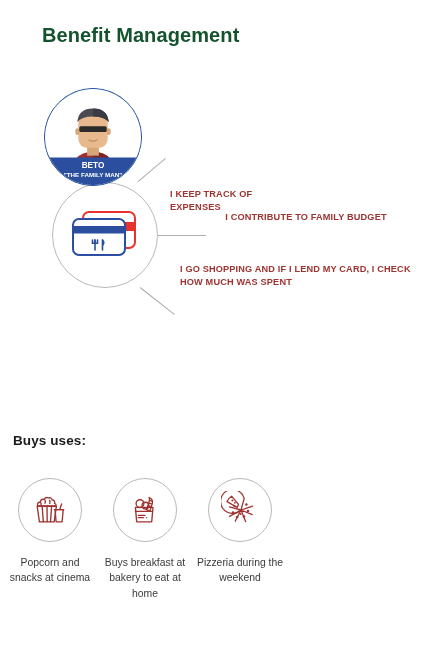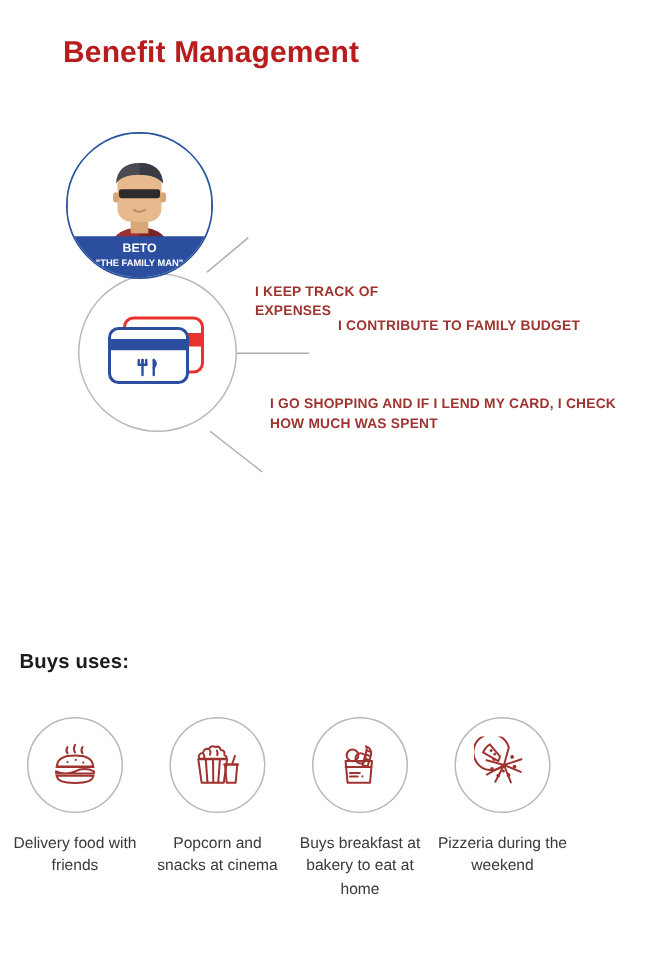--- a/index.html
+++ b/index.html
@@ -16,21 +16,21 @@
     -webkit-font-smoothing: antialiased;
   }
 
   
   .page-title {
     position: absolute;
     left: 42px;
     top: 24px;
     font-size: 20px;
     font-weight: bold;
-    color: #b91c1c;
+    color: #14532d;
     letter-spacing: 0.1px;
     white-space: nowrap;
   }
 
   
   .persona-block {
     position: absolute;
     left: 0;
     top: 80px;
     width: 431px;
@@ -202,40 +202,20 @@
 
   <div class="callout callout-1">I KEEP TRACK OF EXPENSES</div>
   <div class="callout callout-2">I CONTRIBUTE  TO FAMILY  BUDGET</div>
   <div class="callout callout-3">I GO SHOPPING  AND IF I LEND MY CARD,  I CHECK HOW MUCH WAS SPENT</div>
 </div>
 
 <div class="other-uses-title">Buys uses:</div>
 
 <div class="uses-row">
 
-  <div class="use-item">
-    <div class="use-circle">
-      <span>
-        <svg width="38" height="38" viewBox="0 0 38 38" xmlns="http://www.w3.org/2000/svg" fill="none" stroke="#9e3330" stroke-width="1.35" stroke-linecap="round" stroke-linejoin="round">
-          <path d="M14 7 q-1.4 2.2 0 4.2"></path>
-          <path d="M19 5.6 q-1.4 2.6 0 5"></path>
-          <path d="M24 7 q-1.4 2.2 0 4.2"></path>
-          <path d="M7 20 q0 -7.4 12 -7.4 q12 0 12 7.4 z"></path>
-          <circle cx="14" cy="17" r="0.75" fill="#9e3330" stroke="none"></circle>
-          <circle cx="19.5" cy="15.6" r="0.75" fill="#9e3330" stroke="none"></circle>
-          <circle cx="24.5" cy="17.4" r="0.75" fill="#9e3330" stroke="none"></circle>
-          <path d="M6.6 20.4 h24.8"></path>
-          <path d="M6.4 23.2 q6 3 12.6 0 q6.6 -3 12.6 0 v1.5 h-25.2 z"></path>
-          <path d="M6.6 26.2 h24.8"></path>
-          <path d="M7 26.4 q0 4.6 12 4.6 q12 0 12 -4.6"></path>
-        </svg>
-      </span>
-    </div>
-    <div class="use-caption">Delivery food with friends</div>
-  </div>
 
   <div class="use-item">
     <div class="use-circle">
       <span>
         <svg width="38" height="38" viewBox="0 0 38 38" xmlns="http://www.w3.org/2000/svg" fill="none" stroke="#9e3330" stroke-width="1.35" stroke-linecap="round" stroke-linejoin="round">
 
           <path d="M6.6 14.6 q-0.6 -3.4 2.8 -3.6 q0.4 -3.4 3.8 -2.6 q1.4 -2.8 4.4 -1.4 q2.8 -1 3.6 2 q3 0.2 2.4 3.4 q1.8 0.6 1.4 2.4 z"></path>
           <path d="M9.6 11.6 q1 1.2 0.4 2.8 M14 9.2 q0.8 1.4 0 3 M18.6 9.4 q0.8 1.4 0.2 3"></path>
 
           <path d="M6.2 15.2 h19.2 l-2.2 15.6 h-14.8 z"></path>

